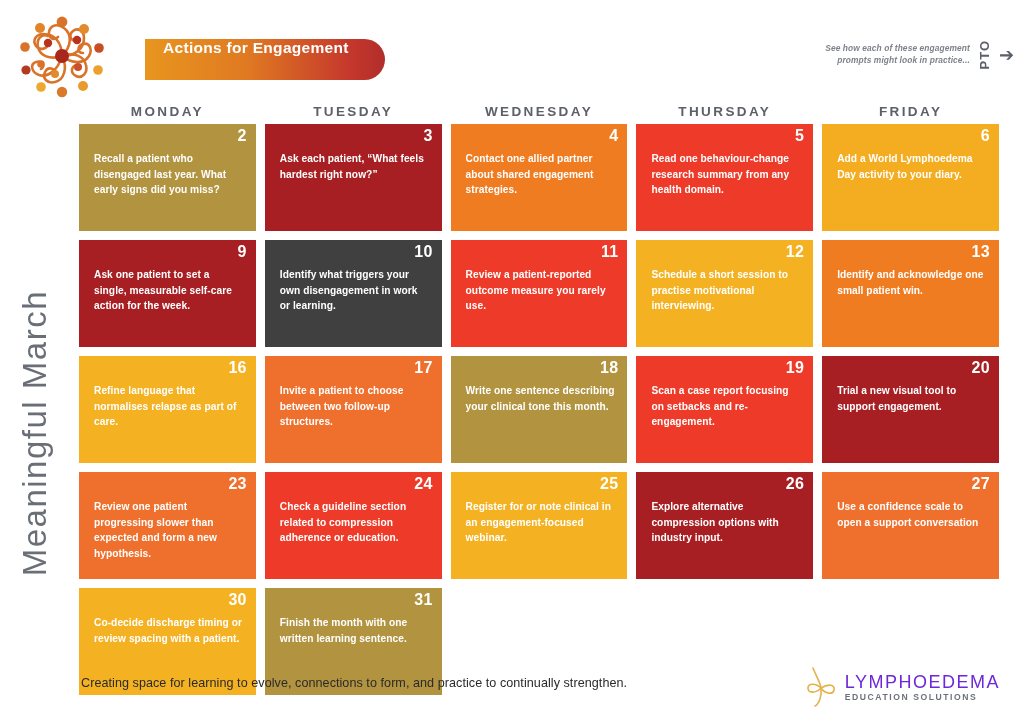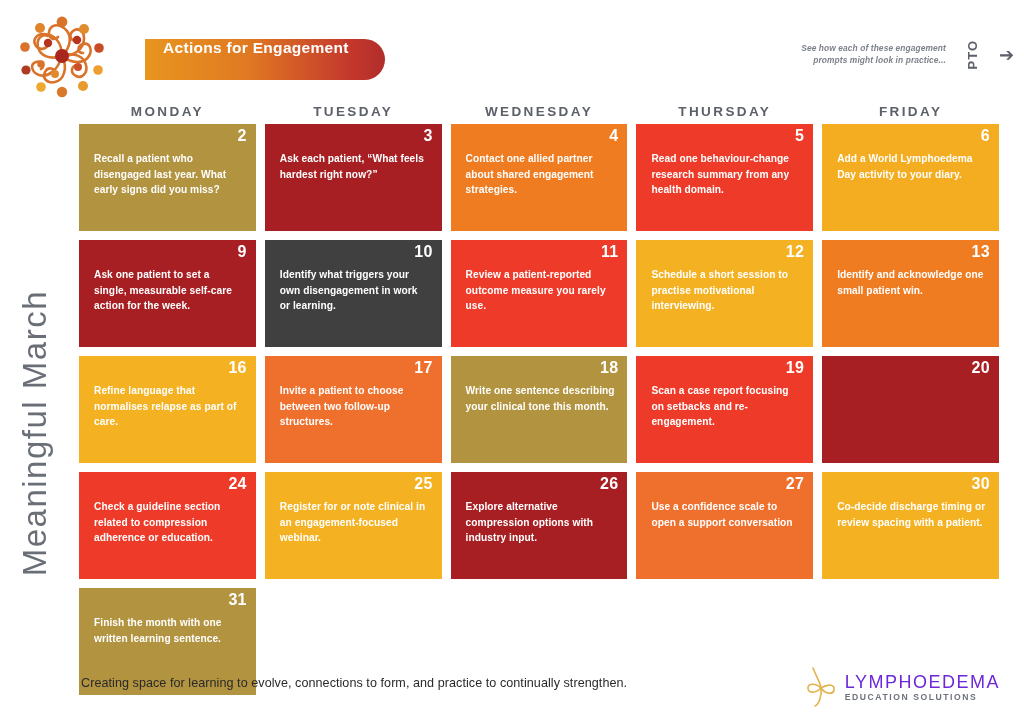--- a/index.html
+++ b/index.html
@@ -43,21 +43,21 @@
     font-size: 15.5px;
     font-weight: bold;
     letter-spacing: 0.3px;
     margin-left: 18px;
   }
   #pto-block {
     position: absolute;
     right: 10px; top: 40px;
     display: flex;
     align-items: center;
-    gap: 19px;
+    gap: 7px;
   }
   #pto-caption {
     color: #7d828a;
     font-size: 8.4px;
     font-style: italic;
     font-weight: bold;
     line-height: 1.35;
     text-align: right;
     white-space: pre-line;
     letter-spacing: 0.1px;
@@ -288,20 +288,25 @@
     <div class="cell" style="background: rgb(178, 147, 63);">
       <div class="cell-number">18</div>
       <div class="cell-text">Write one sentence describing your clinical tone this month.</div>
     </div>
     <div class="cell" style="background: rgb(238, 58, 41);">
       <div class="cell-number">19</div>
       <div class="cell-text">Scan a case report focusing on setbacks and re-engagement.</div>
     </div>
     <div class="cell" style="background: rgb(168, 31, 35);">
       <div class="cell-number">20</div>
+      <div class="cell-text">Trial a new visual tool to support engagement.</div>
+    </div>
+    <div class="cell" style="background: rgb(239, 111, 44);">
+      <div class="cell-number">23</div>
+      <div class="cell-text">Review one patient progressing slower than expected and form a new hypothesis.</div>
     </div>
     <div class="cell" style="background: rgb(238, 58, 41);">
       <div class="cell-number">24</div>
       <div class="cell-text">Check a guideline section related to compression adherence or education.</div>
     </div>
     <div class="cell" style="background: rgb(244, 178, 35);">
       <div class="cell-number">25</div>
       <div class="cell-text">Register for or note clinical in an engagement-focused webinar.</div>
     </div>
     <div class="cell" style="background: rgb(168, 31, 35);">

